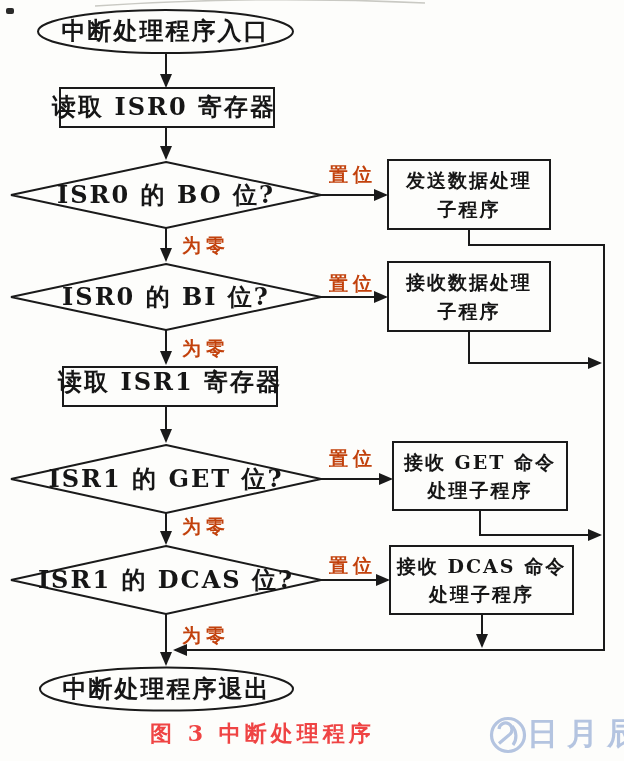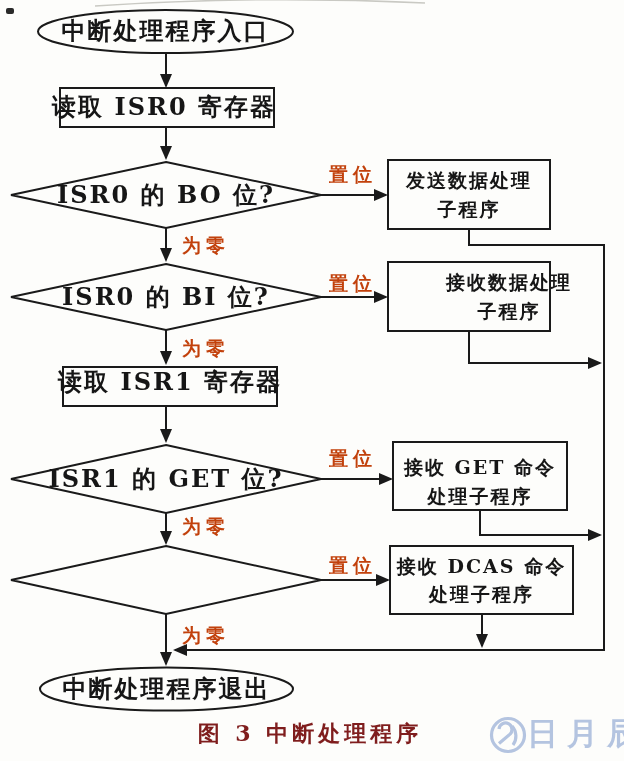--- a/index.html
+++ b/index.html
@@ -16,21 +16,21 @@
     font-size:24px; letter-spacing:2px; line-height:1.45; white-space:nowrap;
   }
   .twoline{flex-direction:column; font-size:19px; line-height:1.5;}
   .lbl{
     position:absolute; display:flex; align-items:center; justify-content:center;
     font-weight:bold; color:#c2410c; font-size:19px; letter-spacing:5px;
     width:60px; height:24px; white-space:nowrap;
   }
   .caption{
     position:absolute; left:150px; top:719px; width:320px;
-    text-align:center; font-weight:bold; color:#7f1d1d;
+    font-weight:bold; color:#ef4444;
     font-size:22px; letter-spacing:4px; white-space:nowrap;
   }
   .watermark-text{
     position:absolute; left:527px; top:713px;
     font-weight:bold; font-size:31px; letter-spacing:9px;
     color:#b4c4e0; white-space:nowrap;
   }
   .speck{position:absolute; left:6px; top:8px; width:8px; height:6px; background:#2a2a2a; border-radius:2px;}
 </style>
 </head>
@@ -96,34 +96,35 @@
 
   <div class="node" style="left:11px;top:162px;width:310px;height:66px;">ISR0 的 BO 位?</div>
 
   <div class="node twoline" style="left:388px;top:160px;width:162px;height:69px;">
     <span>发送数据处理</span>
     <span>子程序</span>
   </div>
 
   <div class="node" style="left:11px;top:264px;width:310px;height:66px;">ISR0 的 BI 位?</div>
 
-  <div class="node twoline" style="left:388px;top:262px;width:162px;height:69px;padding-left:40px;">
+  <div class="node twoline" style="left:388px;top:262px;width:162px;height:69px;">
     <span>接收数据处理</span>
     <span>子程序</span>
   </div>
 
   <div class="node" style="left:63px;top:367px;width:214px;height:31px;">读取 ISR1 寄存器</div>
 
   <div class="node" style="left:11px;top:445px;width:310px;height:68px;">ISR1 的 GET 位?</div>
 
-  <div class="node twoline" style="left:393px;top:442px;width:174px;height:68px;justify-content:flex-end;">
+  <div class="node twoline" style="left:393px;top:442px;width:174px;height:68px;">
     <span>接收 GET 命令</span>
     <span>处理子程序</span>
   </div>
 
+  <div class="node" style="left:11px;top:546px;width:310px;height:68px;">ISR1 的 DCAS 位?</div>
 
   <div class="node twoline" style="left:390px;top:546px;width:183px;height:68px;">
     <span>接收 DCAS 命令</span>
     <span>处理子程序</span>
   </div>
 
   <div class="node" style="left:40px;top:667px;width:253px;height:44px;">中断处理程序退出</div>
 
   <div class="lbl" style="left:323px;top:163px;">置位</div>
   <div class="lbl" style="left:323px;top:272px;">置位</div>

